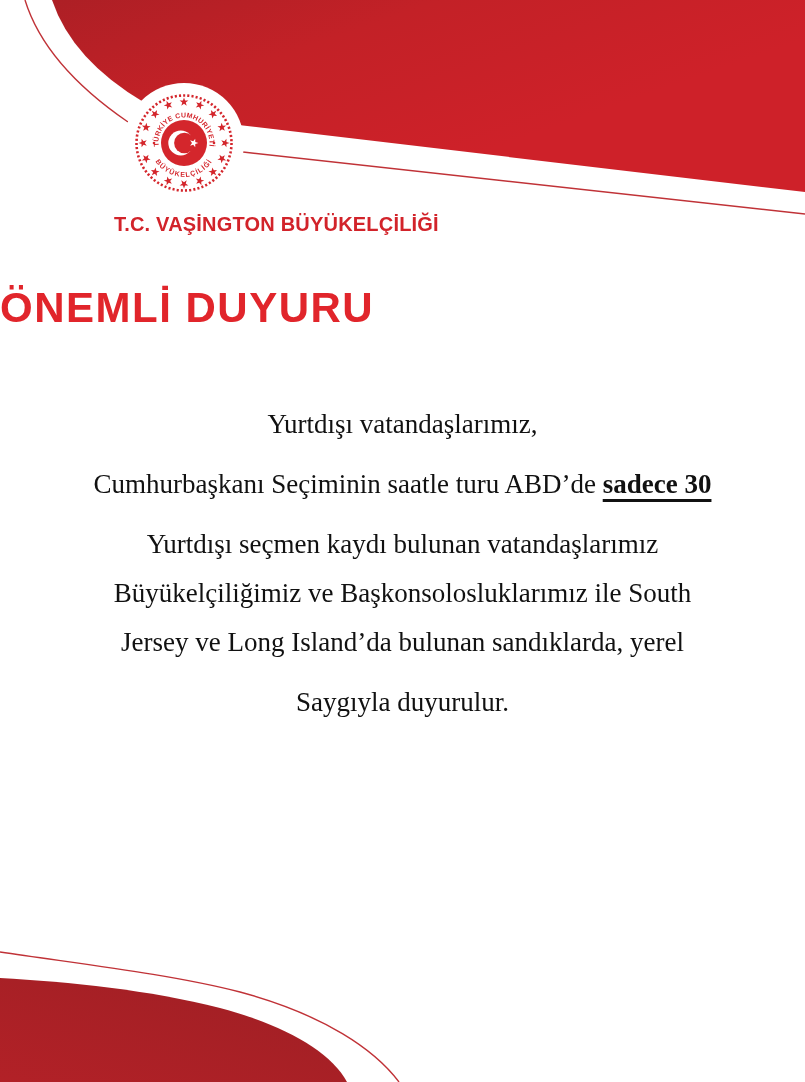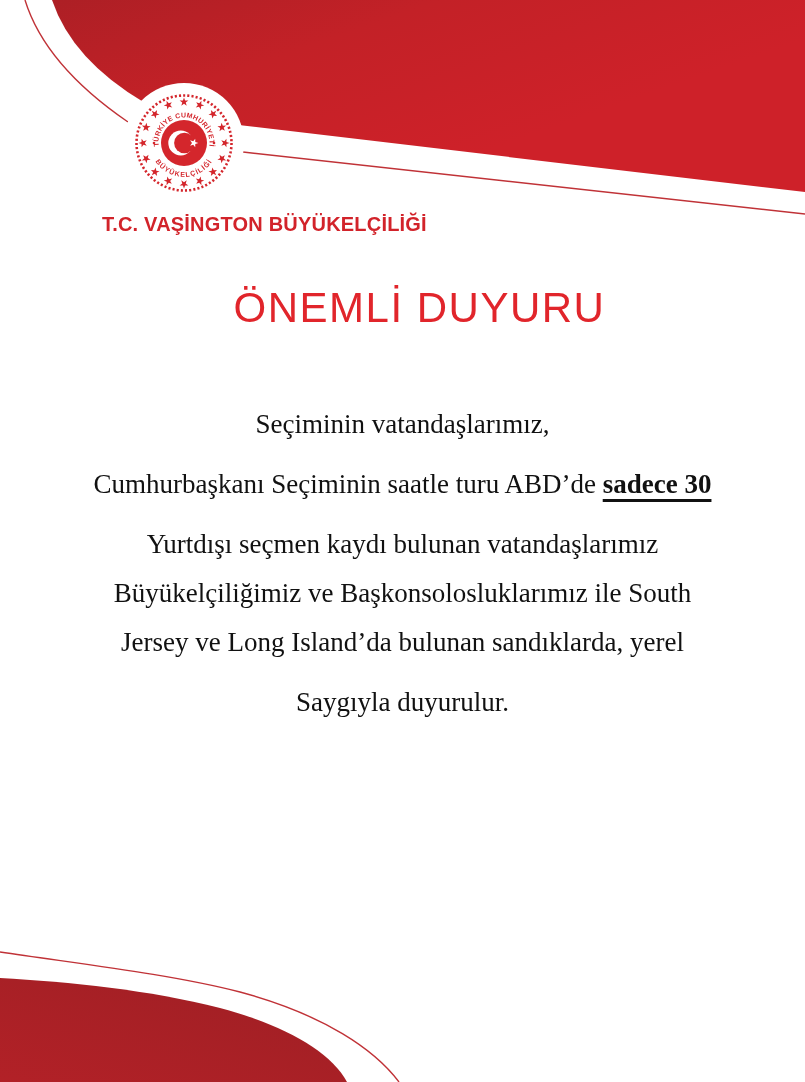--- a/index.html
+++ b/index.html
@@ -13,29 +13,28 @@
   .page{
     position:relative;width:805px;height:1082px;margin:0 auto;
     background:var(--page_white);overflow:hidden;
     font-family:"Liberation Sans", sans-serif;
   }
   .band{position:absolute;left:0;display:block;}
   .band.header{top:0;}
   .band.footer{bottom:0;}
   .seal{position:absolute;left:124px;top:83px;width:120px;height:120px;}
   .embassy-title{
-    position:absolute;left:102px;top:213px;
+    position:absolute;left:114px;top:213px;
     font-size:20px;font-weight:bold;color:var(--title_red);letter-spacing:.2px;
     white-space:nowrap;
   }
   .main-heading{
-    position:absolute;left:0;right:0;top:284px;text-align:center;
-    font-size:42px;font-weight:normal;color:var(--heading_red);letter-spacing:1.5px;
+    position:absolute;left:0;right:0;top:284px;
+    font-size:42px;font-weight:bold;color:var(--heading_red);letter-spacing:1.5px;
     white-space:nowrap;
-    margin-left:34px;
   }
   .announcement{
     position:absolute;left:90px;right:90px;top:400px;
     font-family:"Liberation Serif", serif;font-size:27px;color:var(--text_black);
     text-align:center;line-height:49px;
   }
   .announcement .para{margin-bottom:11px;}
   .announcement .line{white-space:nowrap;}
   .announcement .seg.em{
     font-weight:bold;text-decoration:underline;
@@ -102,21 +101,21 @@
     </g>
     <use href="#sealStar" transform="translate(69.8,60) rotate(90) scale(1.0)" style="fill:var(--page_white)"></use>
   </svg>
 
   <div class="embassy-title">T.C. VAŞİNGTON BÜYÜKELÇİLİĞİ</div>
 
   <div class="main-heading">ÖNEMLİ DUYURU</div>
 
   <div class="announcement">
       <div class="para">
-        <div class="line"><span class="seg">Seçiminin vatandaşlarımız,</span></div>
+        <div class="line"><span class="seg">Yurtdışı vatandaşlarımız,</span></div>
       </div>
       <div class="para">
         <div class="line"><span class="seg">Cumhurbaşkanı Seçiminin saatle turu ABD’de </span><span class="seg em">sadece 30</span></div>
       </div>
       <div class="para">
         <div class="line"><span class="seg">Yurtdışı seçmen kaydı bulunan vatandaşlarımız</span></div>
         <div class="line"><span class="seg">Büyükelçiliğimiz ve Başkonsolosluklarımız ile South</span></div>
         <div class="line"><span class="seg">Jersey ve Long Island’da bulunan sandıklarda, yerel</span></div>
       </div>
       <div class="para">

